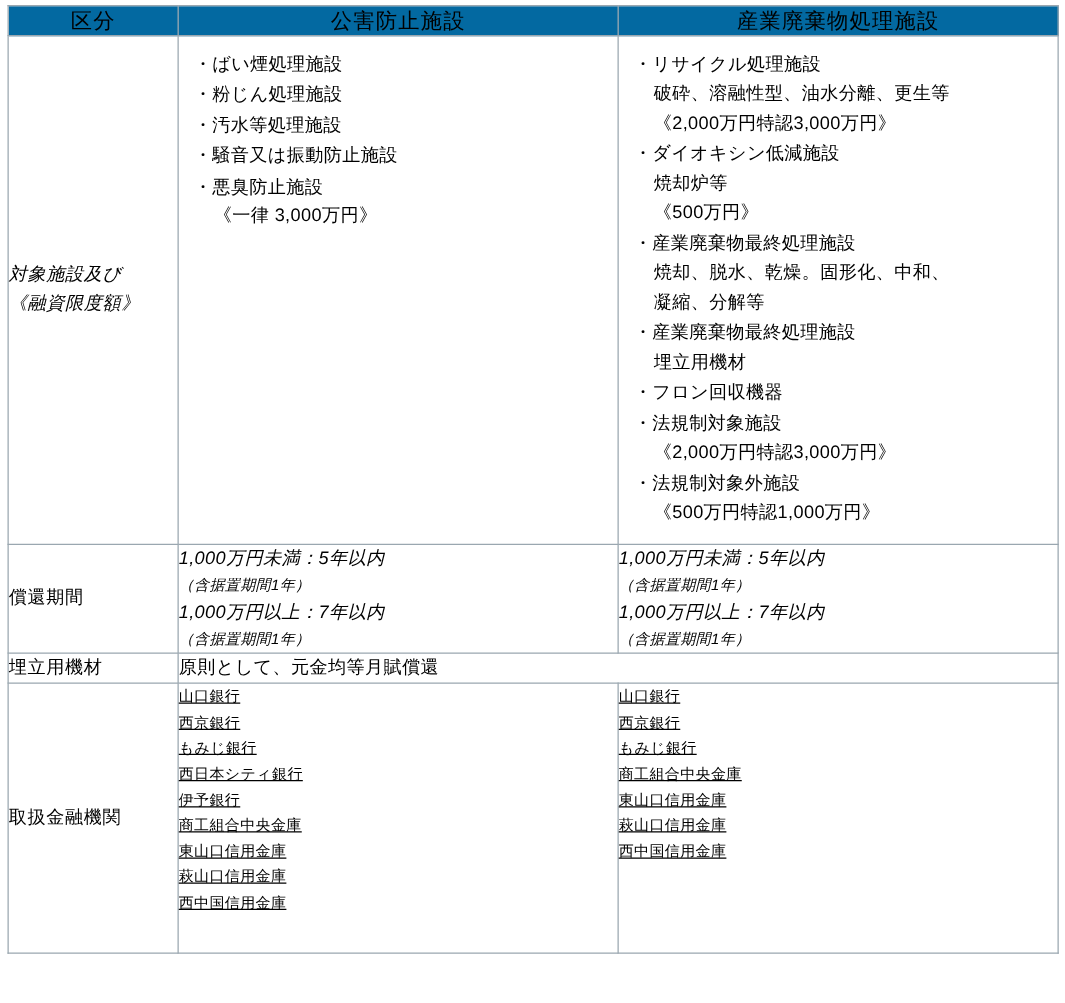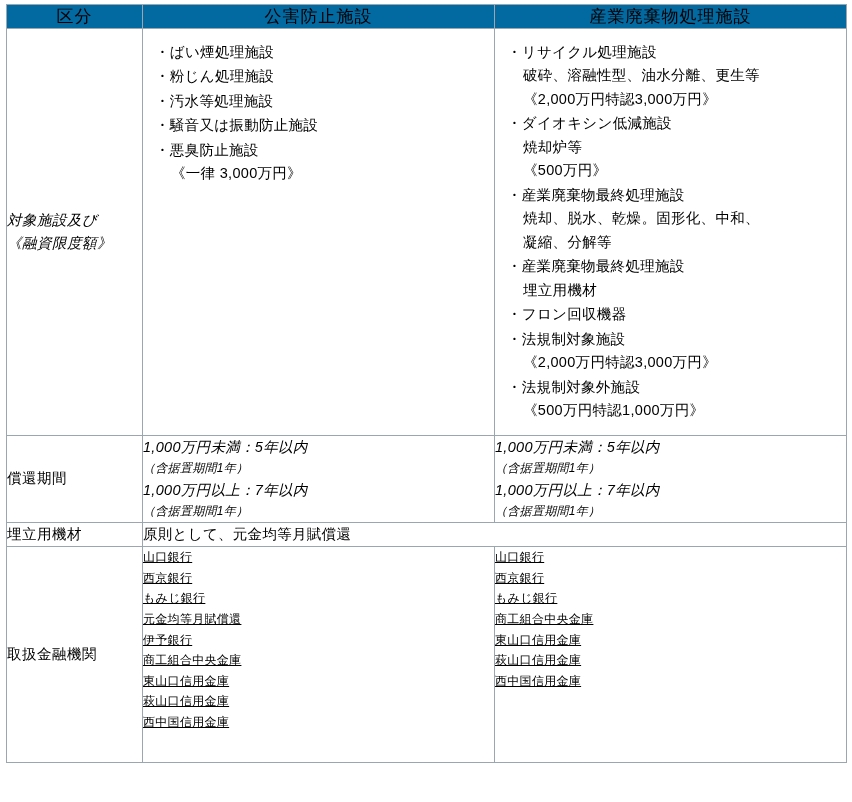--- a/index.html
+++ b/index.html
@@ -209,21 +209,21 @@
       </tr>
 
 
       <tr>
         <td class="rowlabel mid tall">取扱金融機関</td>
         <td class="cell pad-bank">
           <div class="banklist">
             <span>山口銀行</span>
             <span>西京銀行</span>
             <span>もみじ銀行</span>
-            <span>元金均等月賦償還</span>
+            <span>西日本シティ銀行</span>
             <span>伊予銀行</span>
             <span>商工組合中央金庫</span>
             <span>東山口信用金庫</span>
             <span>萩山口信用金庫</span>
             <span>西中国信用金庫</span>
           </div>
         </td>
         <td class="cell pad-bank">
           <div class="banklist">
             <span>山口銀行</span>

